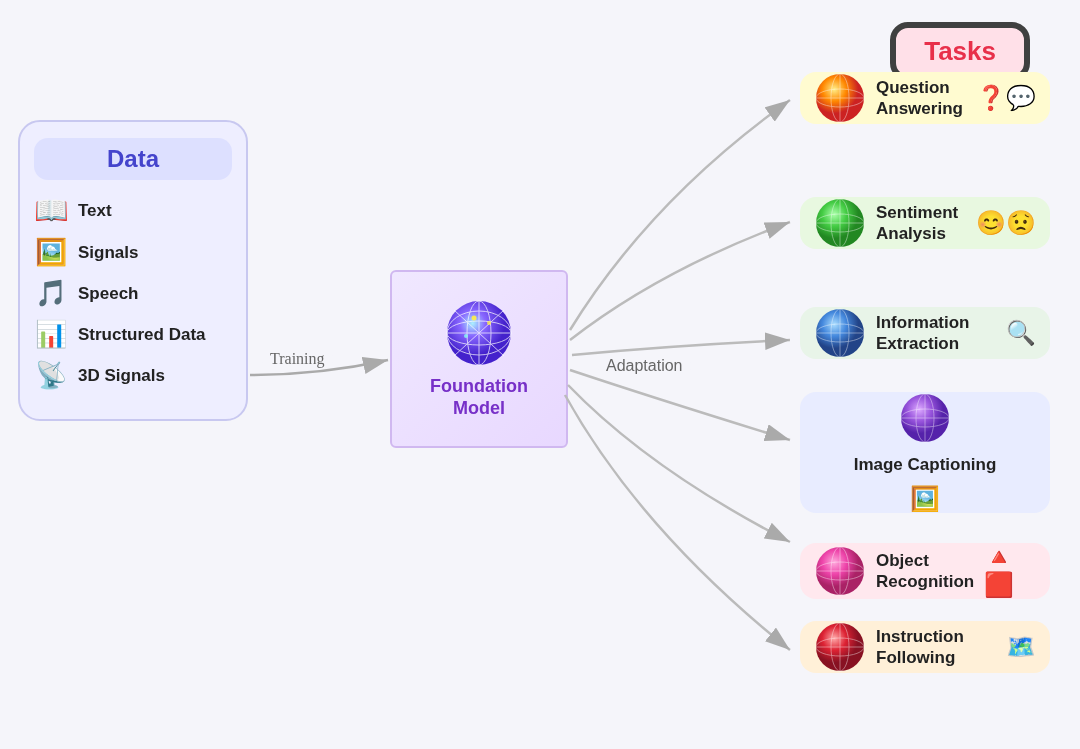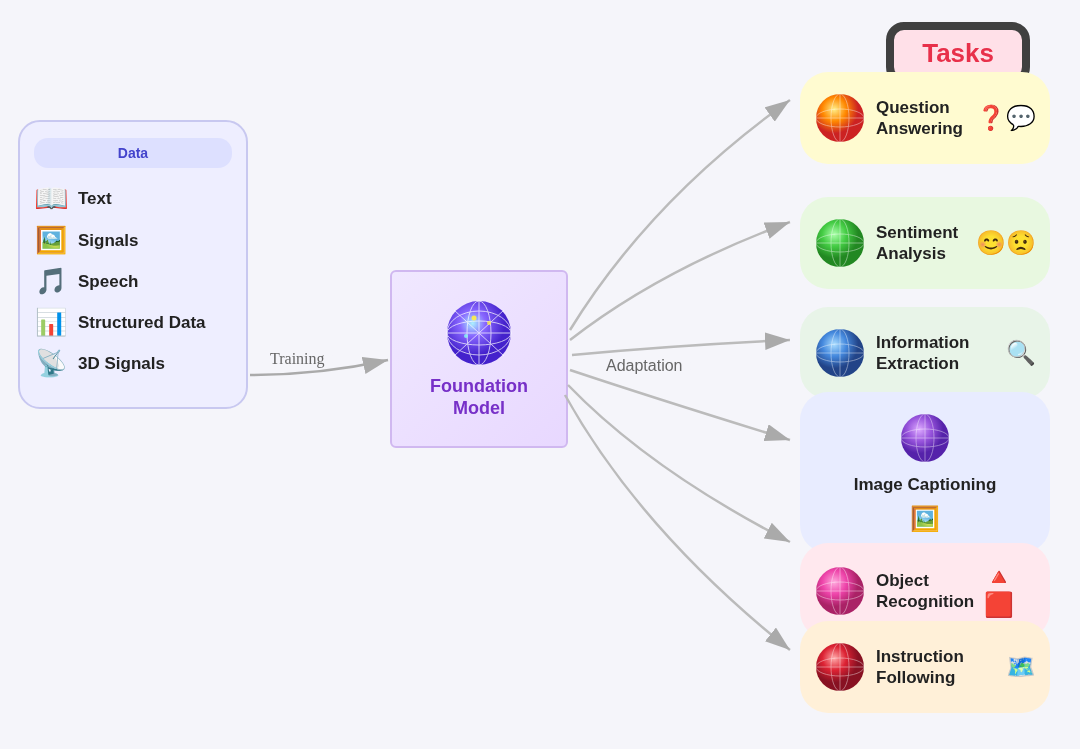--- a/index.html
+++ b/index.html
@@ -16,40 +16,40 @@
     .tasks-label {
       position: absolute;
       top: 22px;
       right: 50px;
       background: #ffe0e8;
       border-radius: 18px;
       padding: 8px 28px;
       font-size: 26px;
       font-weight: 700;
       color: #e8304a;
-      border: 8px solid #404040;
+      border: 6px solid #404040;
     }
 
     
     .data-panel {
       position: absolute;
       left: 18px;
       top: 120px;
       width: 230px;
       background: #eeeeff;
       border-radius: 22px;
       padding: 16px 14px 18px 14px;
       border: 2px solid #c8c8f0;
     }
     .data-title {
       background: #dde0ff;
       border-radius: 14px;
       text-align: center;
       padding: 7px 0;
-      font-size: 14px;
+      font-size: 24px;
       font-weight: 700;
       color: #4444cc;
       margin-bottom: 14px;
     }
     .data-item {
       display: flex;
       align-items: center;
       margin-bottom: 10px;
       font-size: 17px;
       font-weight: 600;
@@ -113,22 +113,22 @@
       color: #666;
       background: #f5f5fa;
       padding: 2px 8px;
       border-radius: 8px;
     }
 
     
     .task-card {
       position: absolute;
       right: 30px;
-      border-radius: 28px;
-      padding: 20px 14px;
+      border-radius: 16px;
+      padding: 0 14px;
       display: flex;
       align-items: center;
       gap: 10px;
       width: 250px;
     }
     .task-card .task-sphere {
       width: 52px;
       height: 52px;
       flex-shrink: 0;
     }

